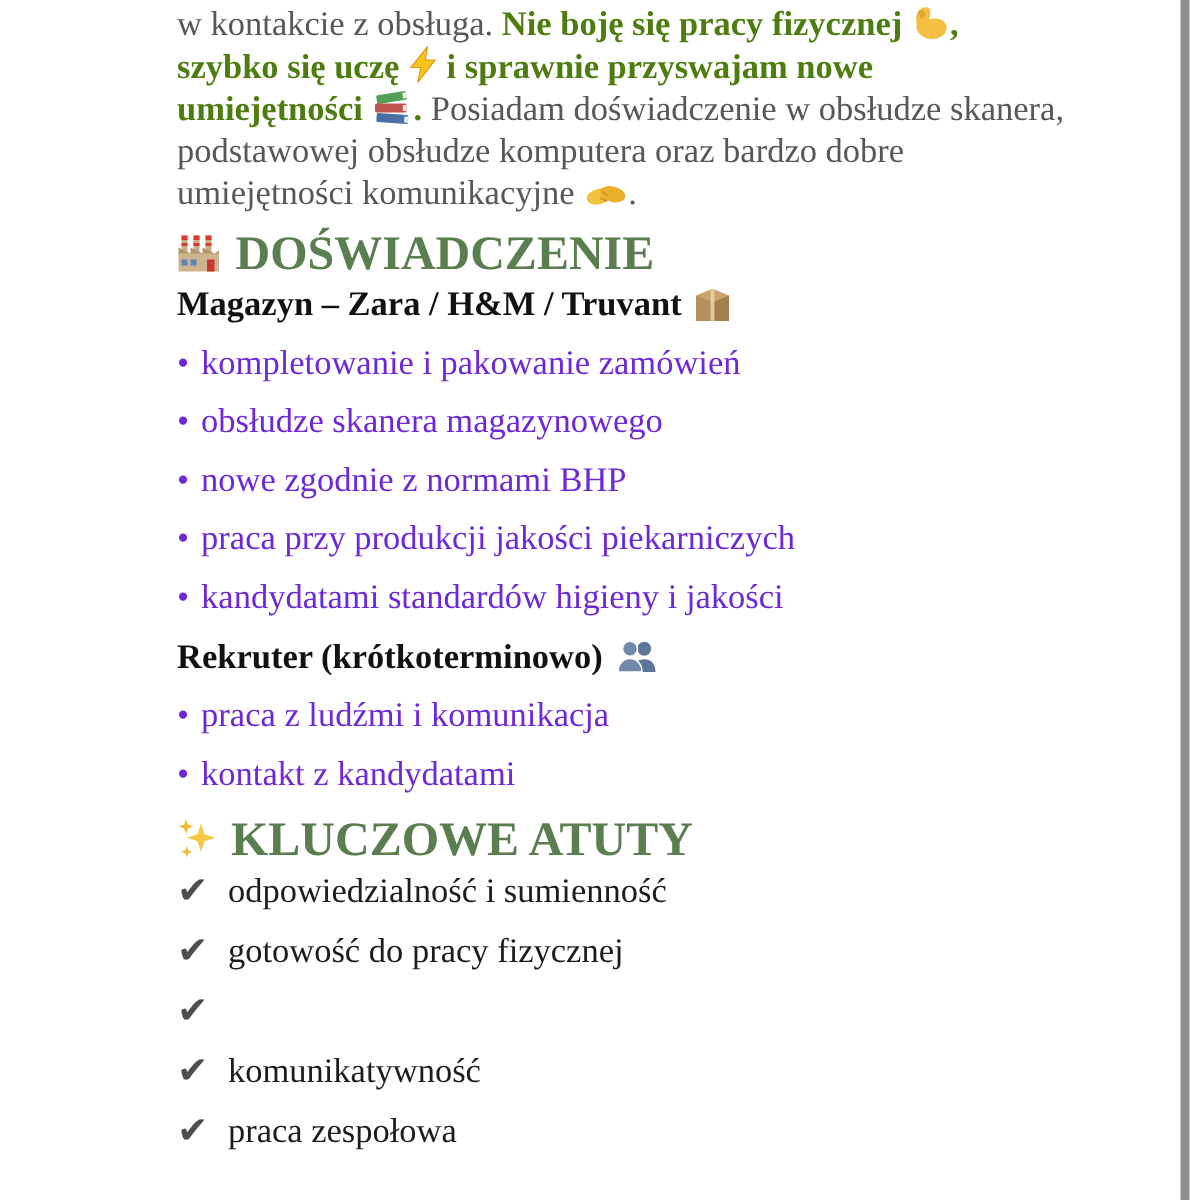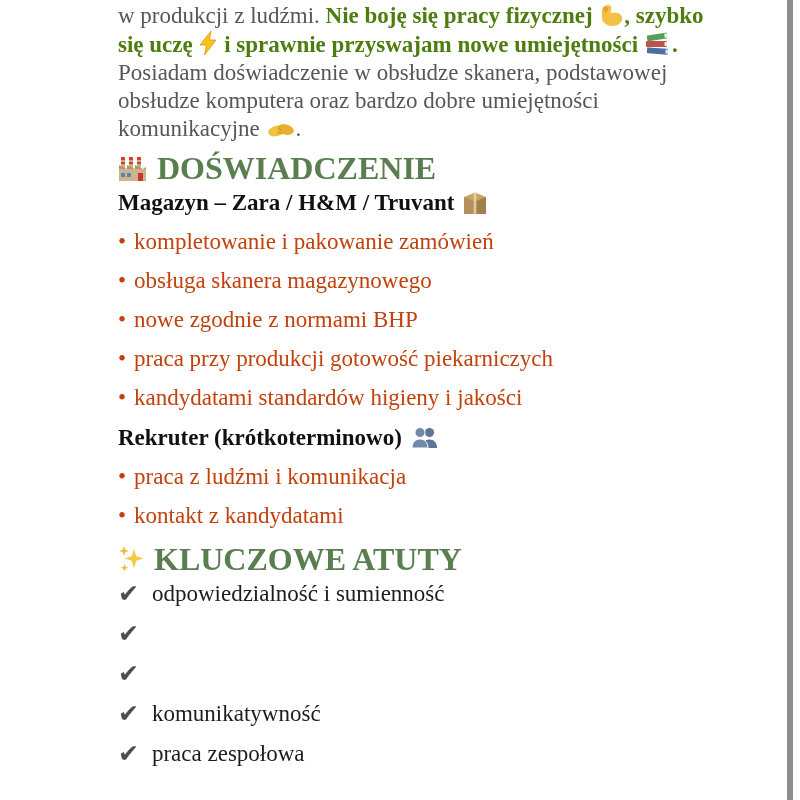--- a/index.html
+++ b/index.html
@@ -18,21 +18,21 @@
   .intro .teal{color:#4d7c0f;font-weight:bold;}
   .section-heading{
     margin:8px 0 4px 0;font-size:32px;line-height:34px;font-weight:bold;
     color:#5a7e50;display:flex;align-items:center;gap:9px;
   }
   .job-title{
     margin:2px 0 13px 0;font-size:23px;line-height:27px;font-weight:bold;
     color:#111111;display:flex;align-items:center;gap:8px;
   }
   .bullet{
-    margin:0 0 13px 0;line-height:26px;color:#c2410c;font-family:Liberation Serif, serif;
+    margin:0 0 13px 0;line-height:26px;color:#6d28d9;font-family:Liberation Serif, serif;
   }
   .bullet .dot{margin-right:8px;}
   .check-item{
     margin:0 0 13px 0;line-height:27px;color:#1c1c1c;
     display:flex;align-items:center;
   }
   .check-glyph{
     font-family:"DejaVu Sans", sans-serif;
     font-size:25px;color:#4d4d4d;font-weight:bold;
     margin-right:13px;line-height:27px;
@@ -42,21 +42,21 @@
   .scrollbar{
     position:absolute;top:0;bottom:0;right:7px;width:6px;
     background:#8d8d8d;
   }
 </style>
 </head>
 <body>
 
 <div class="content">
 
-  <p class="intro"><span>w produkcji z ludźmi. </span><span class="teal">Nie boję się pracy fizycznej </span><span class="icon">
+  <p class="intro"><span>w kontakcie z obsługa. </span><span class="teal">Nie boję się pracy fizycznej </span><span class="icon">
         <svg width="26" height="24" viewBox="0 0 26 24">
           <path d="M4 11c-1-4 1-8 5-9 2.5-.5 4 .6 4.3 2.6l-.6 5.4c4-1.4 9.5-.5 11 3.5 1.4 3.8-1.5 8.5-7 9.3-6.5.9-11.5-2.3-12.7-6.8z" fill="#f3c044"></path>
           <path d="M5 4.5C7 3 9.5 3.4 10 5.4c.4 1.8-1 3.2-2.5 4.6C6 8.5 4.8 6 5 4.5z" fill="#e0a62f"></path>
         </svg>
       </span><span class="teal">, szybko się uczę </span><span class="icon">
         <svg width="20" height="26" viewBox="0 0 20 26">
           <polygon points="13,1 2,15 8.5,15 6.5,25 18,10 11.5,10" fill="#f8c41c" stroke="#e0960e" stroke-width="0.8"></polygon>
         </svg>
       </span><span class="teal"> i sprawnie przyswajam nowe umiejętności </span><span class="icon">
         <svg width="28" height="24" viewBox="0 0 28 24">
@@ -106,24 +106,24 @@
       <span class="icon">
         <svg width="26" height="26" viewBox="0 0 26 26">
           <rect x="2" y="7" width="22" height="17" fill="#b5905c"></rect>
           <path d="M13 7 L13 24 L24 24 L24 7 Z" fill="#a37f4e"></path>
           <path d="M2 7 L13 2.5 L24 7 L13 11.5 Z" fill="#caa36b"></path>
           <rect x="11.7" y="2.8" width="2.6" height="21" fill="#e9d6ab" opacity="0.85"></rect>
         </svg>
       </span>
     </p>
   <p class="bullet"><span class="dot">•</span><span>kompletowanie i pakowanie zamówień</span></p>
-  <p class="bullet"><span class="dot">•</span><span>obsługa skanera magazynowego</span></p>
+  <p class="bullet"><span class="dot">•</span><span>obsłudze skanera magazynowego</span></p>
   <p class="bullet"><span class="dot">•</span><span>nowe zgodnie z normami BHP</span></p>
 
-  <p class="bullet"><span class="dot">•</span><span>praca przy produkcji gotowość piekarniczych</span></p>
+  <p class="bullet"><span class="dot">•</span><span>praca przy produkcji jakości piekarniczych</span></p>
   <p class="bullet"><span class="dot">•</span><span>kandydatami standardów higieny i jakości</span></p>
 
   <p class="job-title">
       <span>Rekruter (krótkoterminowo)</span>
       <span class="icon">
         <svg width="30" height="23" viewBox="0 0 30 23">
           <circle cx="19.5" cy="6.5" r="4.6" fill="#5d7697"></circle>
           <path d="M12 22 c0-5.5 3.2-8.5 7.5-8.5 s7.5 3 7.5 8.5 z" fill="#5d7697"></path>
           <circle cx="10" cy="6.5" r="5" fill="#7289a9" stroke="#ffffff" stroke-width="1"></circle>
           <path d="M2 22 c0-5.5 3.5-9 8-9 s8 3.5 8 9 z" fill="#7289a9" stroke="#ffffff" stroke-width="1"></path>
@@ -143,20 +143,21 @@
       </span>
       <span>KLUCZOWE ATUTY</span>
     </h2>
 
   <p class="check-item">
       <span class="check-glyph">✔</span>
       <span>odpowiedzialność i sumienność</span>
     </p>
   <p class="check-item">
       <span class="check-glyph">✔</span>
+      <span>gotowość do pracy fizycznej</span>
     </p>
   <p class="check-item">
       <span class="check-glyph">✔</span>
     </p>
   <p class="check-item">
       <span class="check-glyph">✔</span>
       <span>komunikatywność</span>
     </p>
   <p class="check-item">
       <span class="check-glyph">✔</span>

